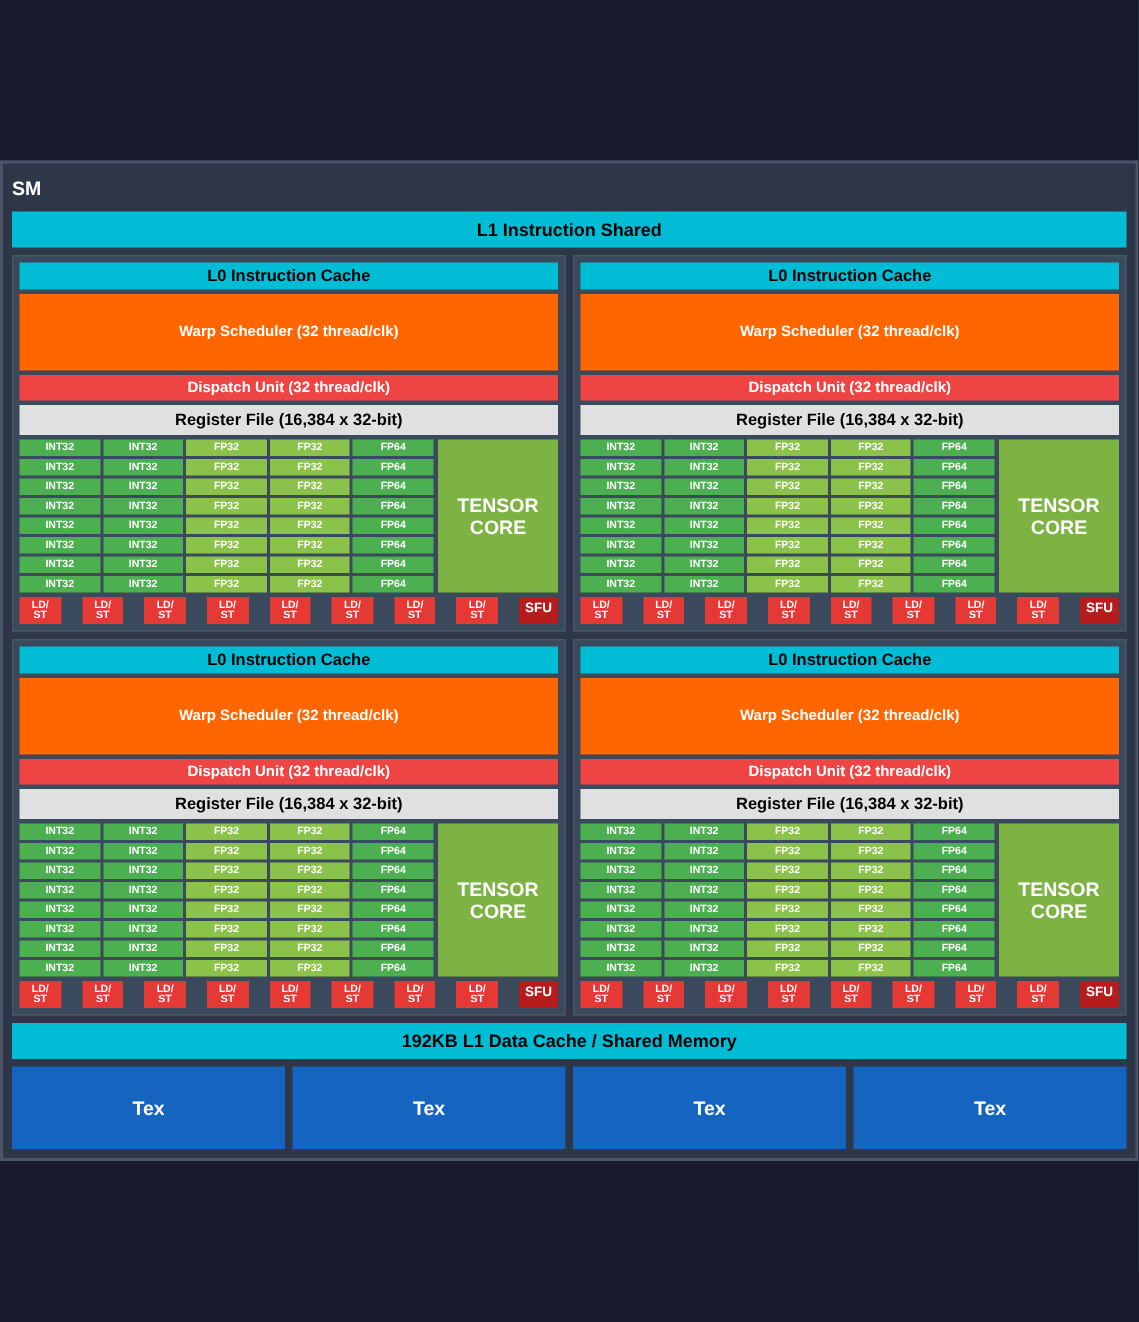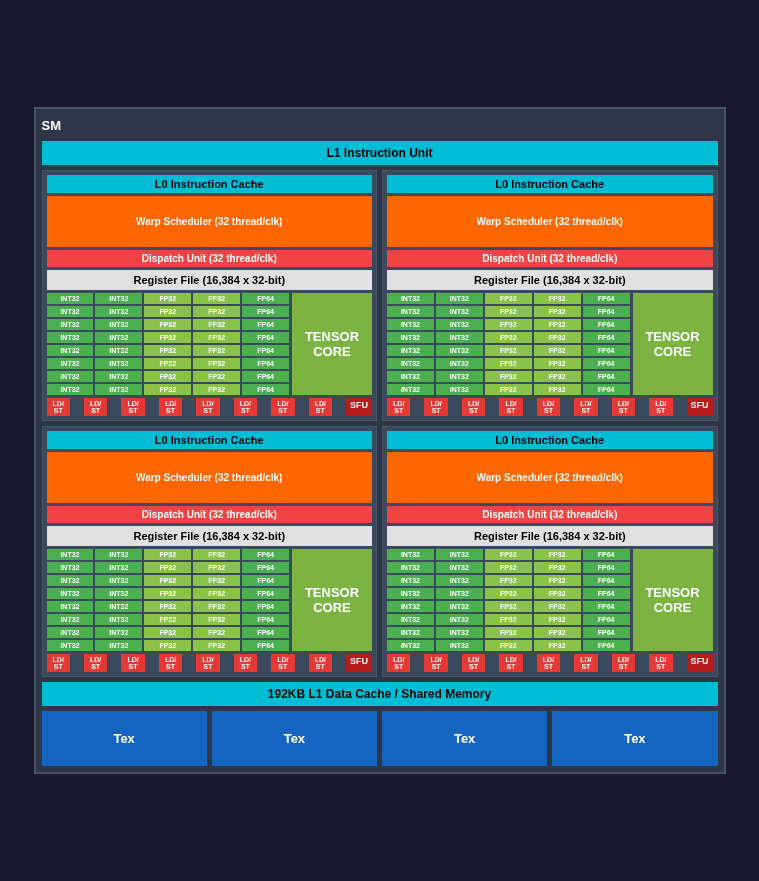--- a/index.html
+++ b/index.html
@@ -5,21 +5,21 @@
     * { box-sizing: border-box; margin: 0; padding: 0; }
     body {
       background: #1a1a2e;
       display: flex;
       justify-content: center;
       align-items: center;
       min-height: 100vh;
       font-family: Arial, sans-serif;
     }
     .sm-container {
-      width: 692px;
+      width: 759px;
       background: #2d3748;
       border: 2px solid #4a5568;
       padding: 6px;
     }
     .sm-title {
       color: white;
       font-weight: bold;
       font-size: 13px;
       padding: 3px 0;
       margin-bottom: 5px;
@@ -182,21 +182,21 @@
       font-size: 13px;
       text-align: center;
       padding: 20px;
     }
   </style>
 </head>
 <body>
 
 <div class="sm-container">
   <div class="sm-title">SM</div>
-  <div class="l1-instruction-cache">L1 Instruction Unit</div>
+  <div class="l1-instruction-cache">L1 Instruction Shared</div>
 
   <div class="quadrants-row">
 
     <div class="quadrant">
       <div class="l0-instruction-cache">L0 Instruction Cache</div>
       <div class="warp-scheduler">Warp Scheduler (32 thread/clk)</div>
       <div class="dispatch-unit">Dispatch Unit (32 thread/clk)</div>
       <div class="register-file-title">Register File (16,384 x 32-bit)</div>
       <div class="register-area">
         <div class="cu-section">

